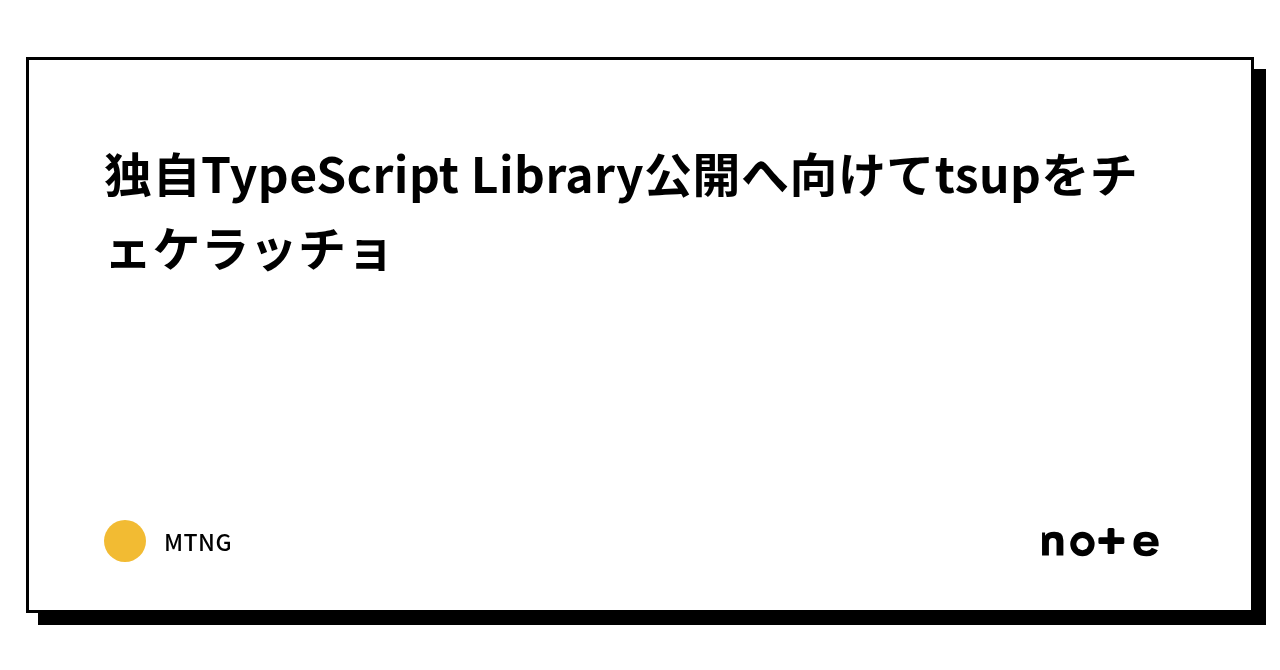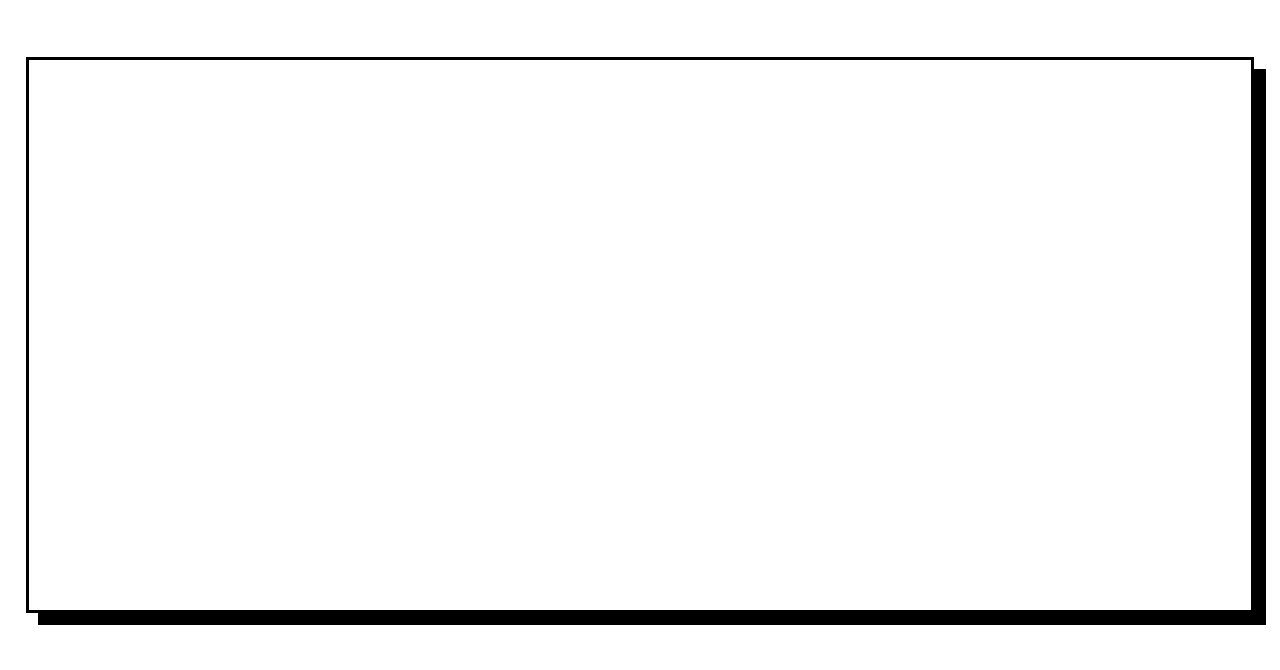--- a/index.html
+++ b/index.html
@@ -79,14 +79,37 @@
       height: 32px;
       width: auto;
     }
   </style>
 </head>
 <body>
 
 <div class="card-wrapper">
   <div class="card-shadow"></div>
   <div class="card">
+    <h1 class="title">独自TypeScript Library公開へ向けてtsupをチェケラッチョ</h1>
+    <div class="footer">
+      <div class="author">
+        <div class="avatar"></div>
+        <div class="author-name">MTNG</div>
+      </div>
+      <div class="logo">
+        <svg viewBox="0 0 180 42" xmlns="http://www.w3.org/2000/svg">
+          <g fill="#000000">
+
+            <path d="M 8 14 L 8 40 L 17 40 L 17 22 Q 17 17 22 17 Q 27 17 27 22 L 27 40 L 36 40 L 36 20 Q 36 9 24 9 Q 15 9 12 14 L 12 10 L 8 10 Z" transform="translate(-4,0)"></path>
+
+            <circle cx="57" cy="25" r="16" fill="#000"></circle>
+            <circle cx="57" cy="25" r="8" fill="#fff"></circle>
+
+            <rect x="90" y="4" width="9" height="34" rx="2"></rect>
+            <rect x="78" y="16" width="34" height="9" rx="2"></rect>
+
+            <path d="M 140 9 Q 124 9 124 25 Q 124 41 141 41 Q 152 41 156 33 L 148 30 Q 146 34 141 34 Q 134 34 133 28 L 157 28 Q 158 9 140 9 Z M 133 22 Q 134 16 140 16 Q 147 16 148 22 Z"></path>
+          </g>
+        </svg>
+      </div>
+    </div>
   </div>
 </div>
 
 </body></html>

